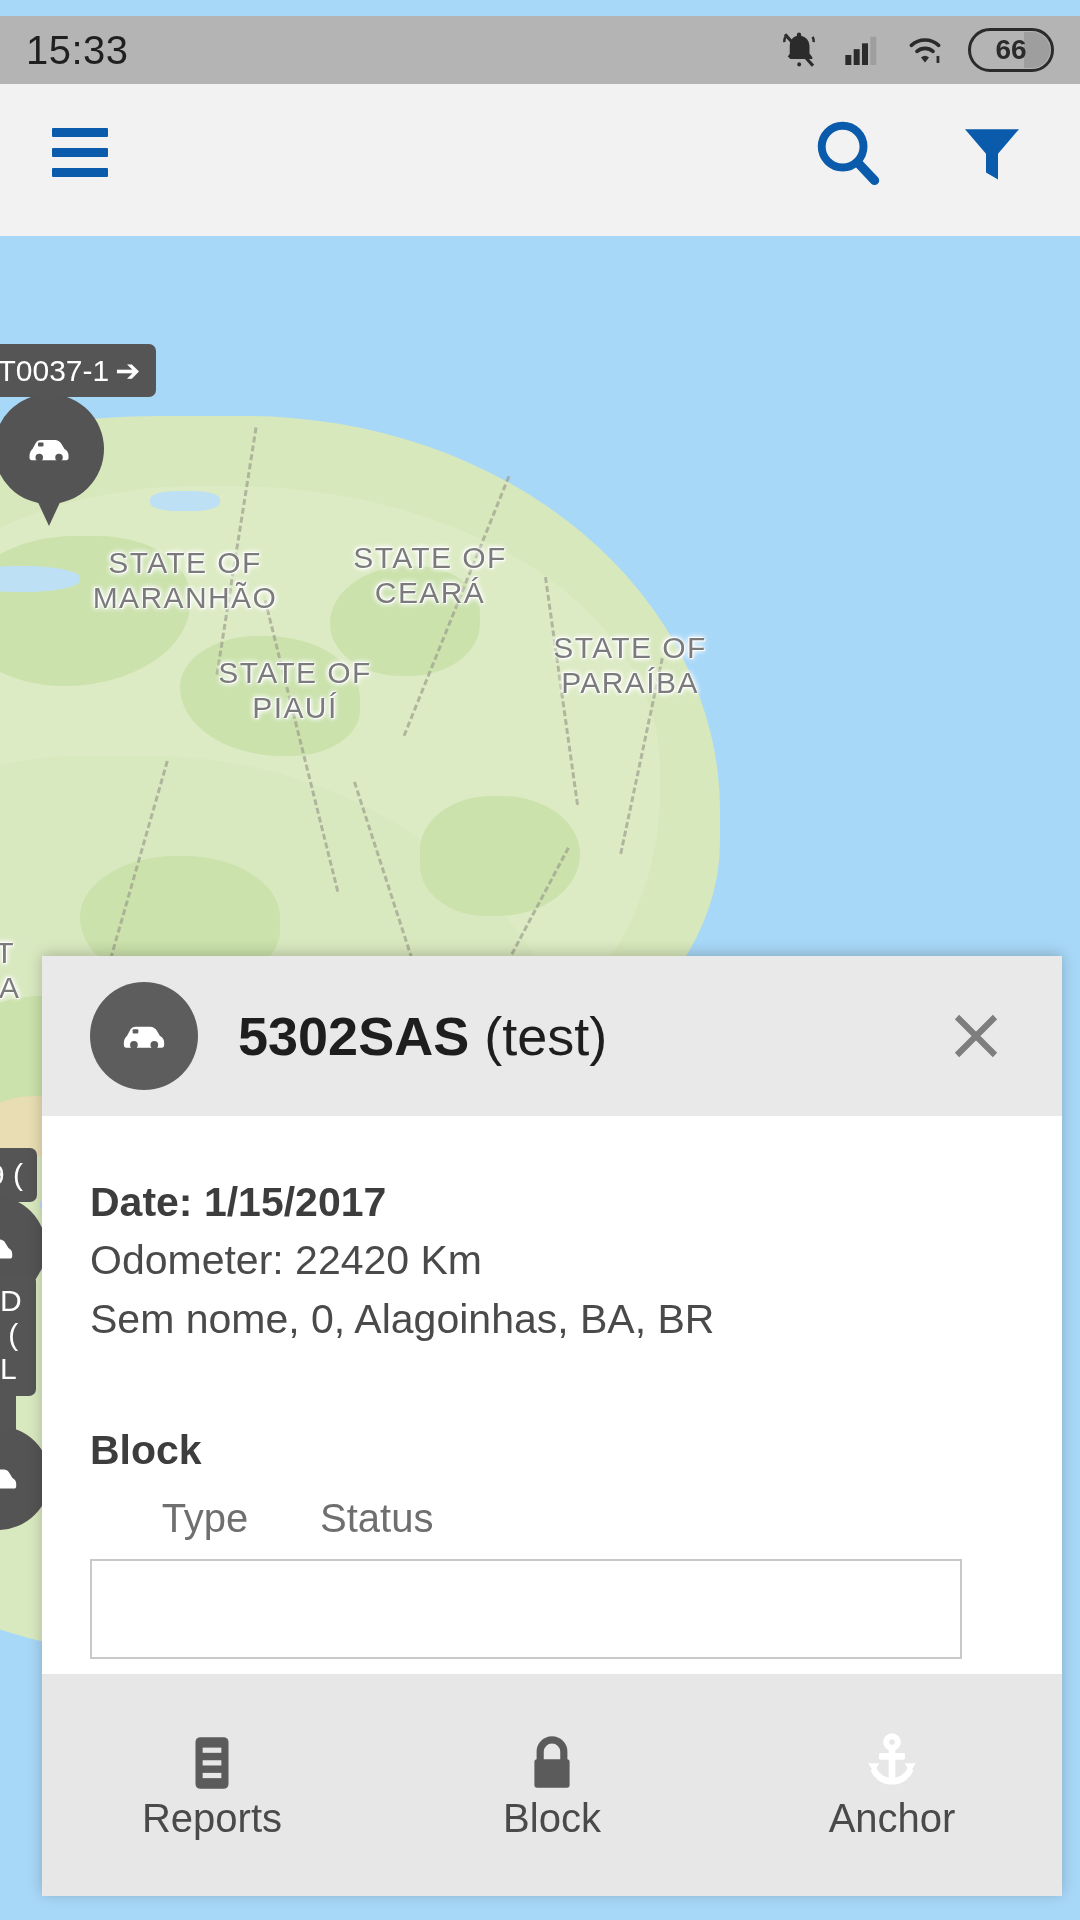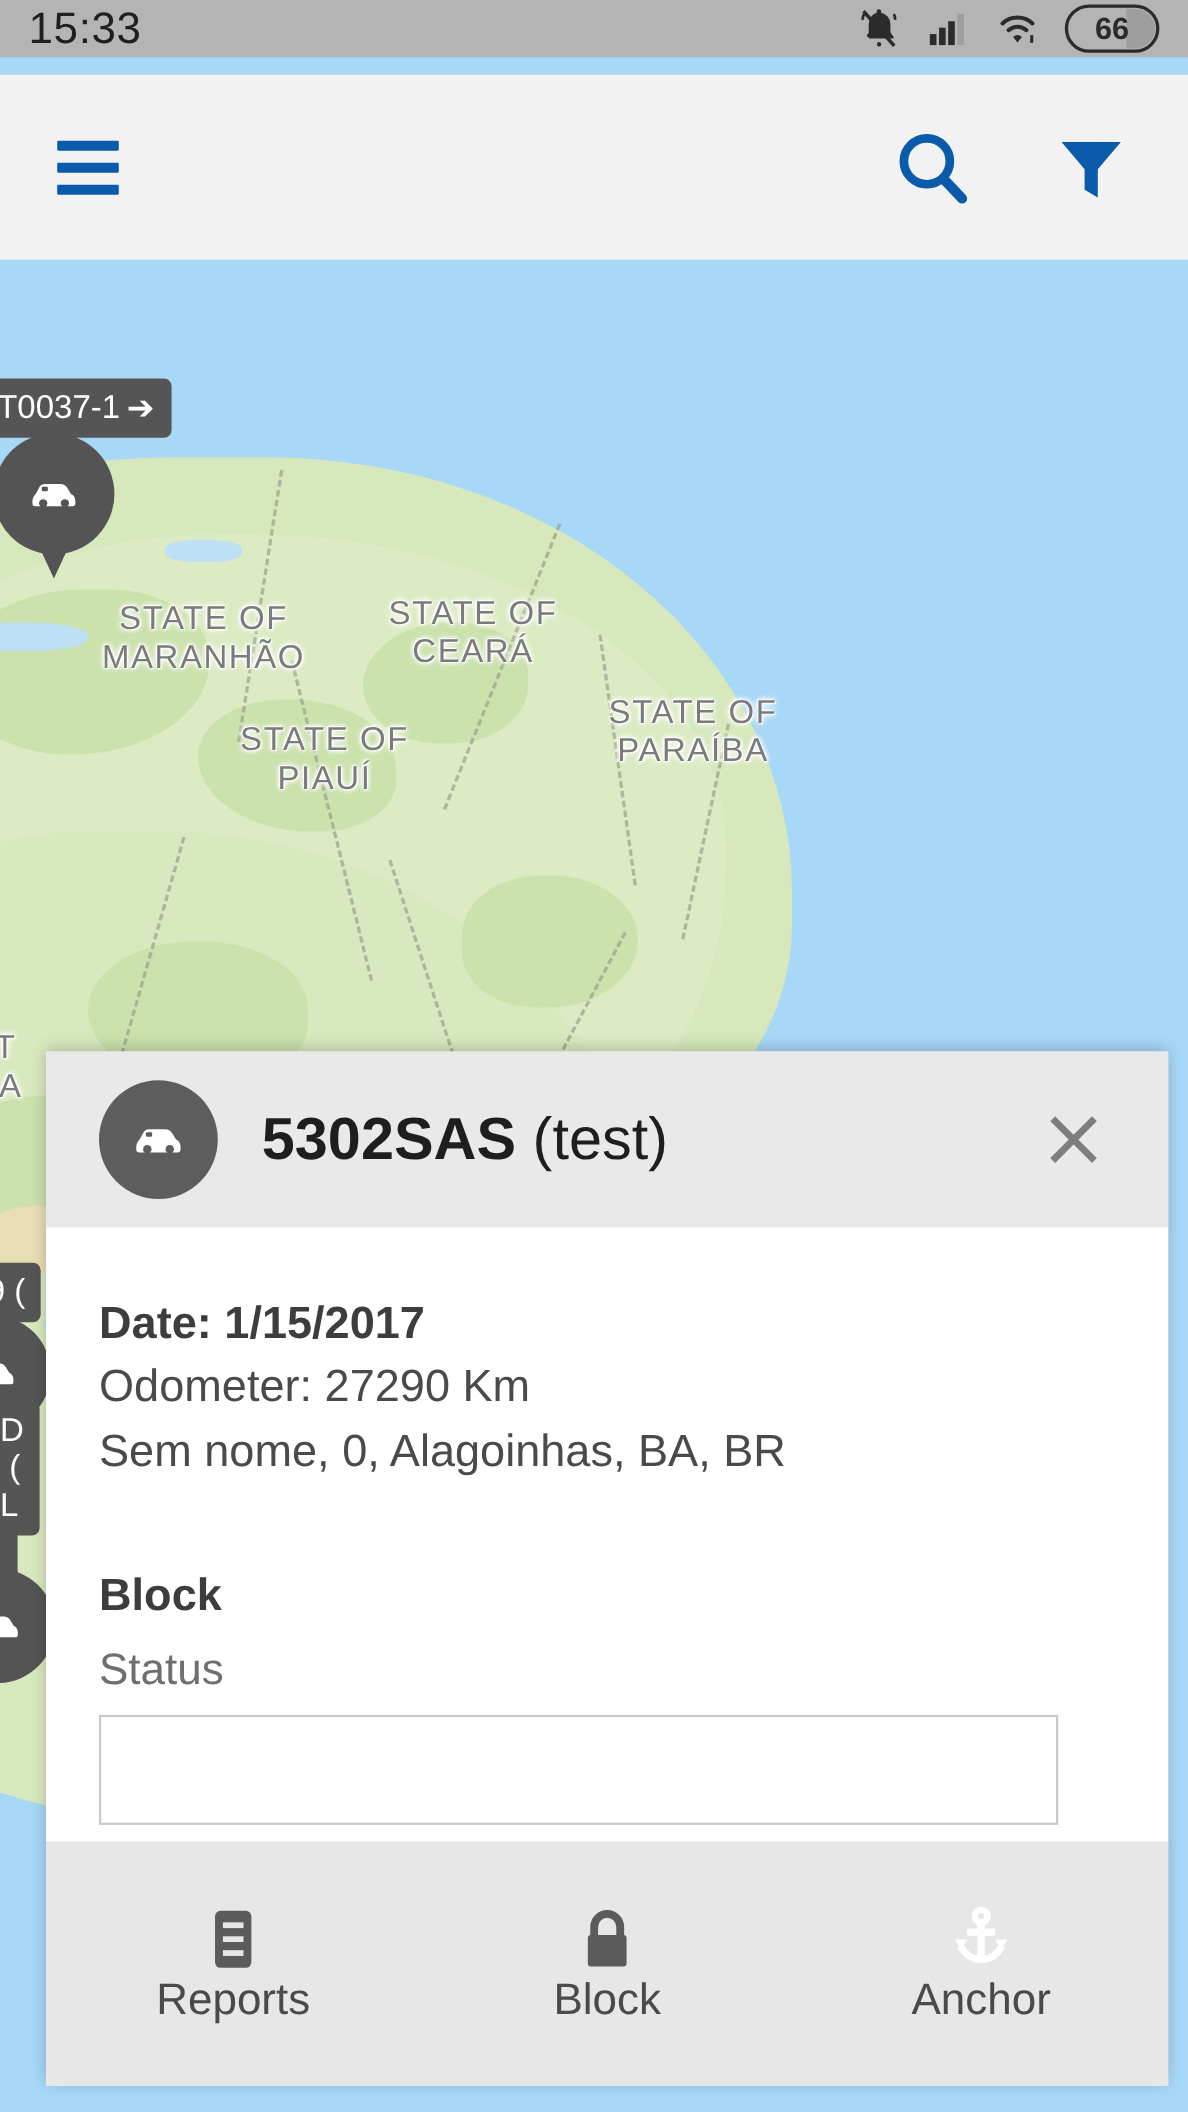--- a/index.html
+++ b/index.html
@@ -6,21 +6,21 @@
   html,body { width:1080px; height:1920px; }
   body {
     font-family:"Liberation Sans", sans-serif;
     background:#a8d8f8;
     position:relative;
     overflow:hidden;
   }
 
   
   .statusbar{
-    position:absolute; top:0; left:0; width:1080px; height:52px;
+    position:absolute; top:16px; left:0; width:1080px; height:68px;
     background:#b4b4b4; display:flex; align-items:center;
     padding:0 26px; z-index:60;
   }
   .status-time{ font-size:40px; color:#1f1f1f; letter-spacing:0.5px; }
   .status-icons{ margin-left:auto; display:flex; align-items:center; gap:22px; }
   .sic{ display:block; }
 
   
   .appbar{
     position:absolute; top:68px; left:0; width:1080px; height:168px;
@@ -319,25 +319,26 @@
     </div>
     <div class="close-btn">
       <svg width="62" height="62" viewBox="0 0 24 24">
         <path stroke="#7e7e7e" stroke-width="2.4" stroke-linecap="square" d="M5.5 5.5 18.5 18.5M18.5 5.5 5.5 18.5"></path>
       </svg>
     </div>
   </div>
 
   <div class="sheet-body">
     <div class="detail-line bold">Date: 1/15/2017</div>
-    <div class="detail-line">Odometer: 27290 Km</div>
+    <div class="detail-line">Odometer: 22420 Km</div>
     <div class="detail-line">Sem nome, 0, Alagoinhas, BA, BR</div>
 
     <div class="block-title">Block</div>
     <div class="block-head">
+      <div class="c1">Type</div>
       <div class="c3">Status</div>
     </div>
     <div class="block-box"></div>
   </div>
 
   <div class="sheet-actions">
     <div class="action">
       <svg width="66" height="66" viewBox="0 0 24 24">
         <rect fill="#5b5b5b" x="6" y="2.6" width="12" height="18.8" rx="1.8"></rect>
         <rect fill="#e7e7e7" x="8.6" y="6.4" width="6.8" height="1.9"></rect>

